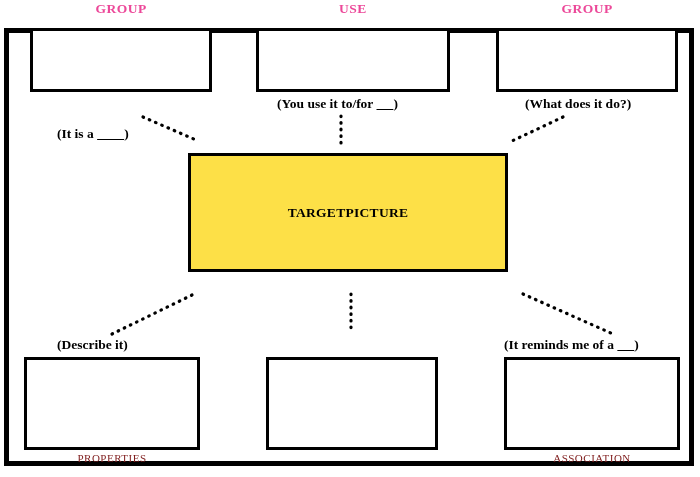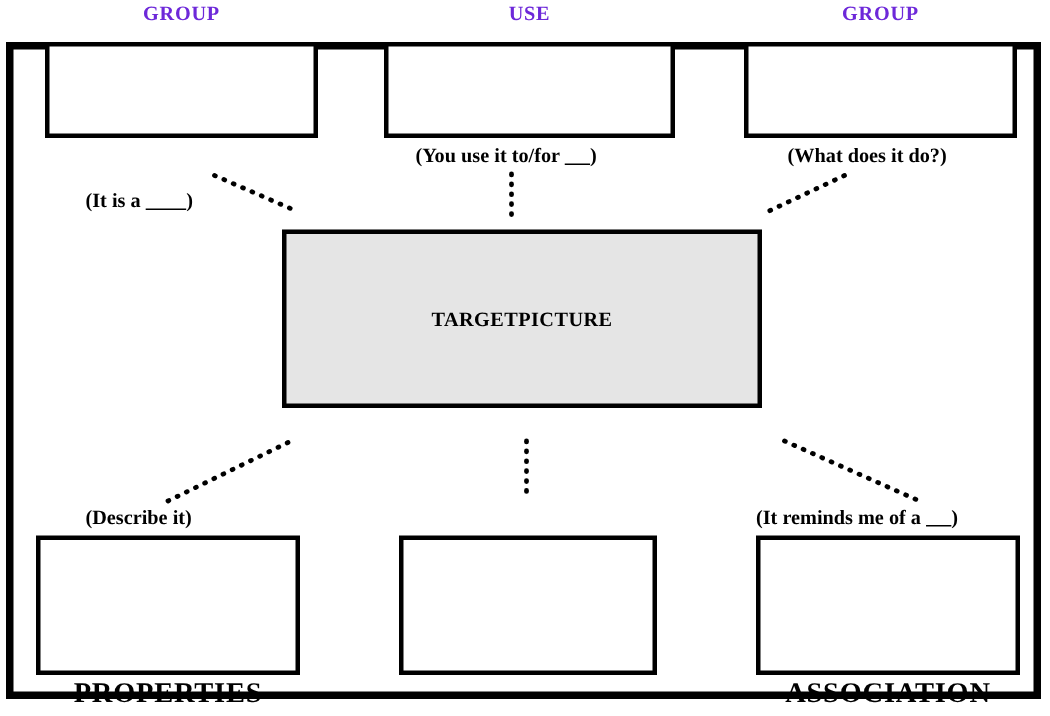--- a/index.html
+++ b/index.html
@@ -28,47 +28,47 @@
     background: transparent;
   }
 
   
   .col-header {
     position: absolute;
     text-align: center;
     font-weight: bold;
     font-size: 13.5px;
     letter-spacing: 0.5px;
-    color: #6d28d9;
+    color: #ec4899;
     white-space: nowrap;
   }
 
   
   .bot-label {
     position: absolute;
     text-align: center;
-    font-weight: bold;
-    font-size: 19px;
+    font-weight: normal;
+    font-size: 11px;
     letter-spacing: 0.5px;
-    color: #000000;
+    color: #7f1d1d;
     white-space: nowrap;
   }
 
   
   .box {
     position: absolute;
     background: #ffffff;
     border: 3px solid #000000;
     box-sizing: border-box;
   }
 
   
   .center-box {
     position: absolute;
-    background: #e5e5e5;
+    background: #fde047;
     border: 3px solid #000000;
     box-sizing: border-box;
     display: flex;
     align-items: center;
     justify-content: center;
   }
   .center-box-label {
     font-weight: bold;
     font-size: 13.5px;
     letter-spacing: 0.3px;

